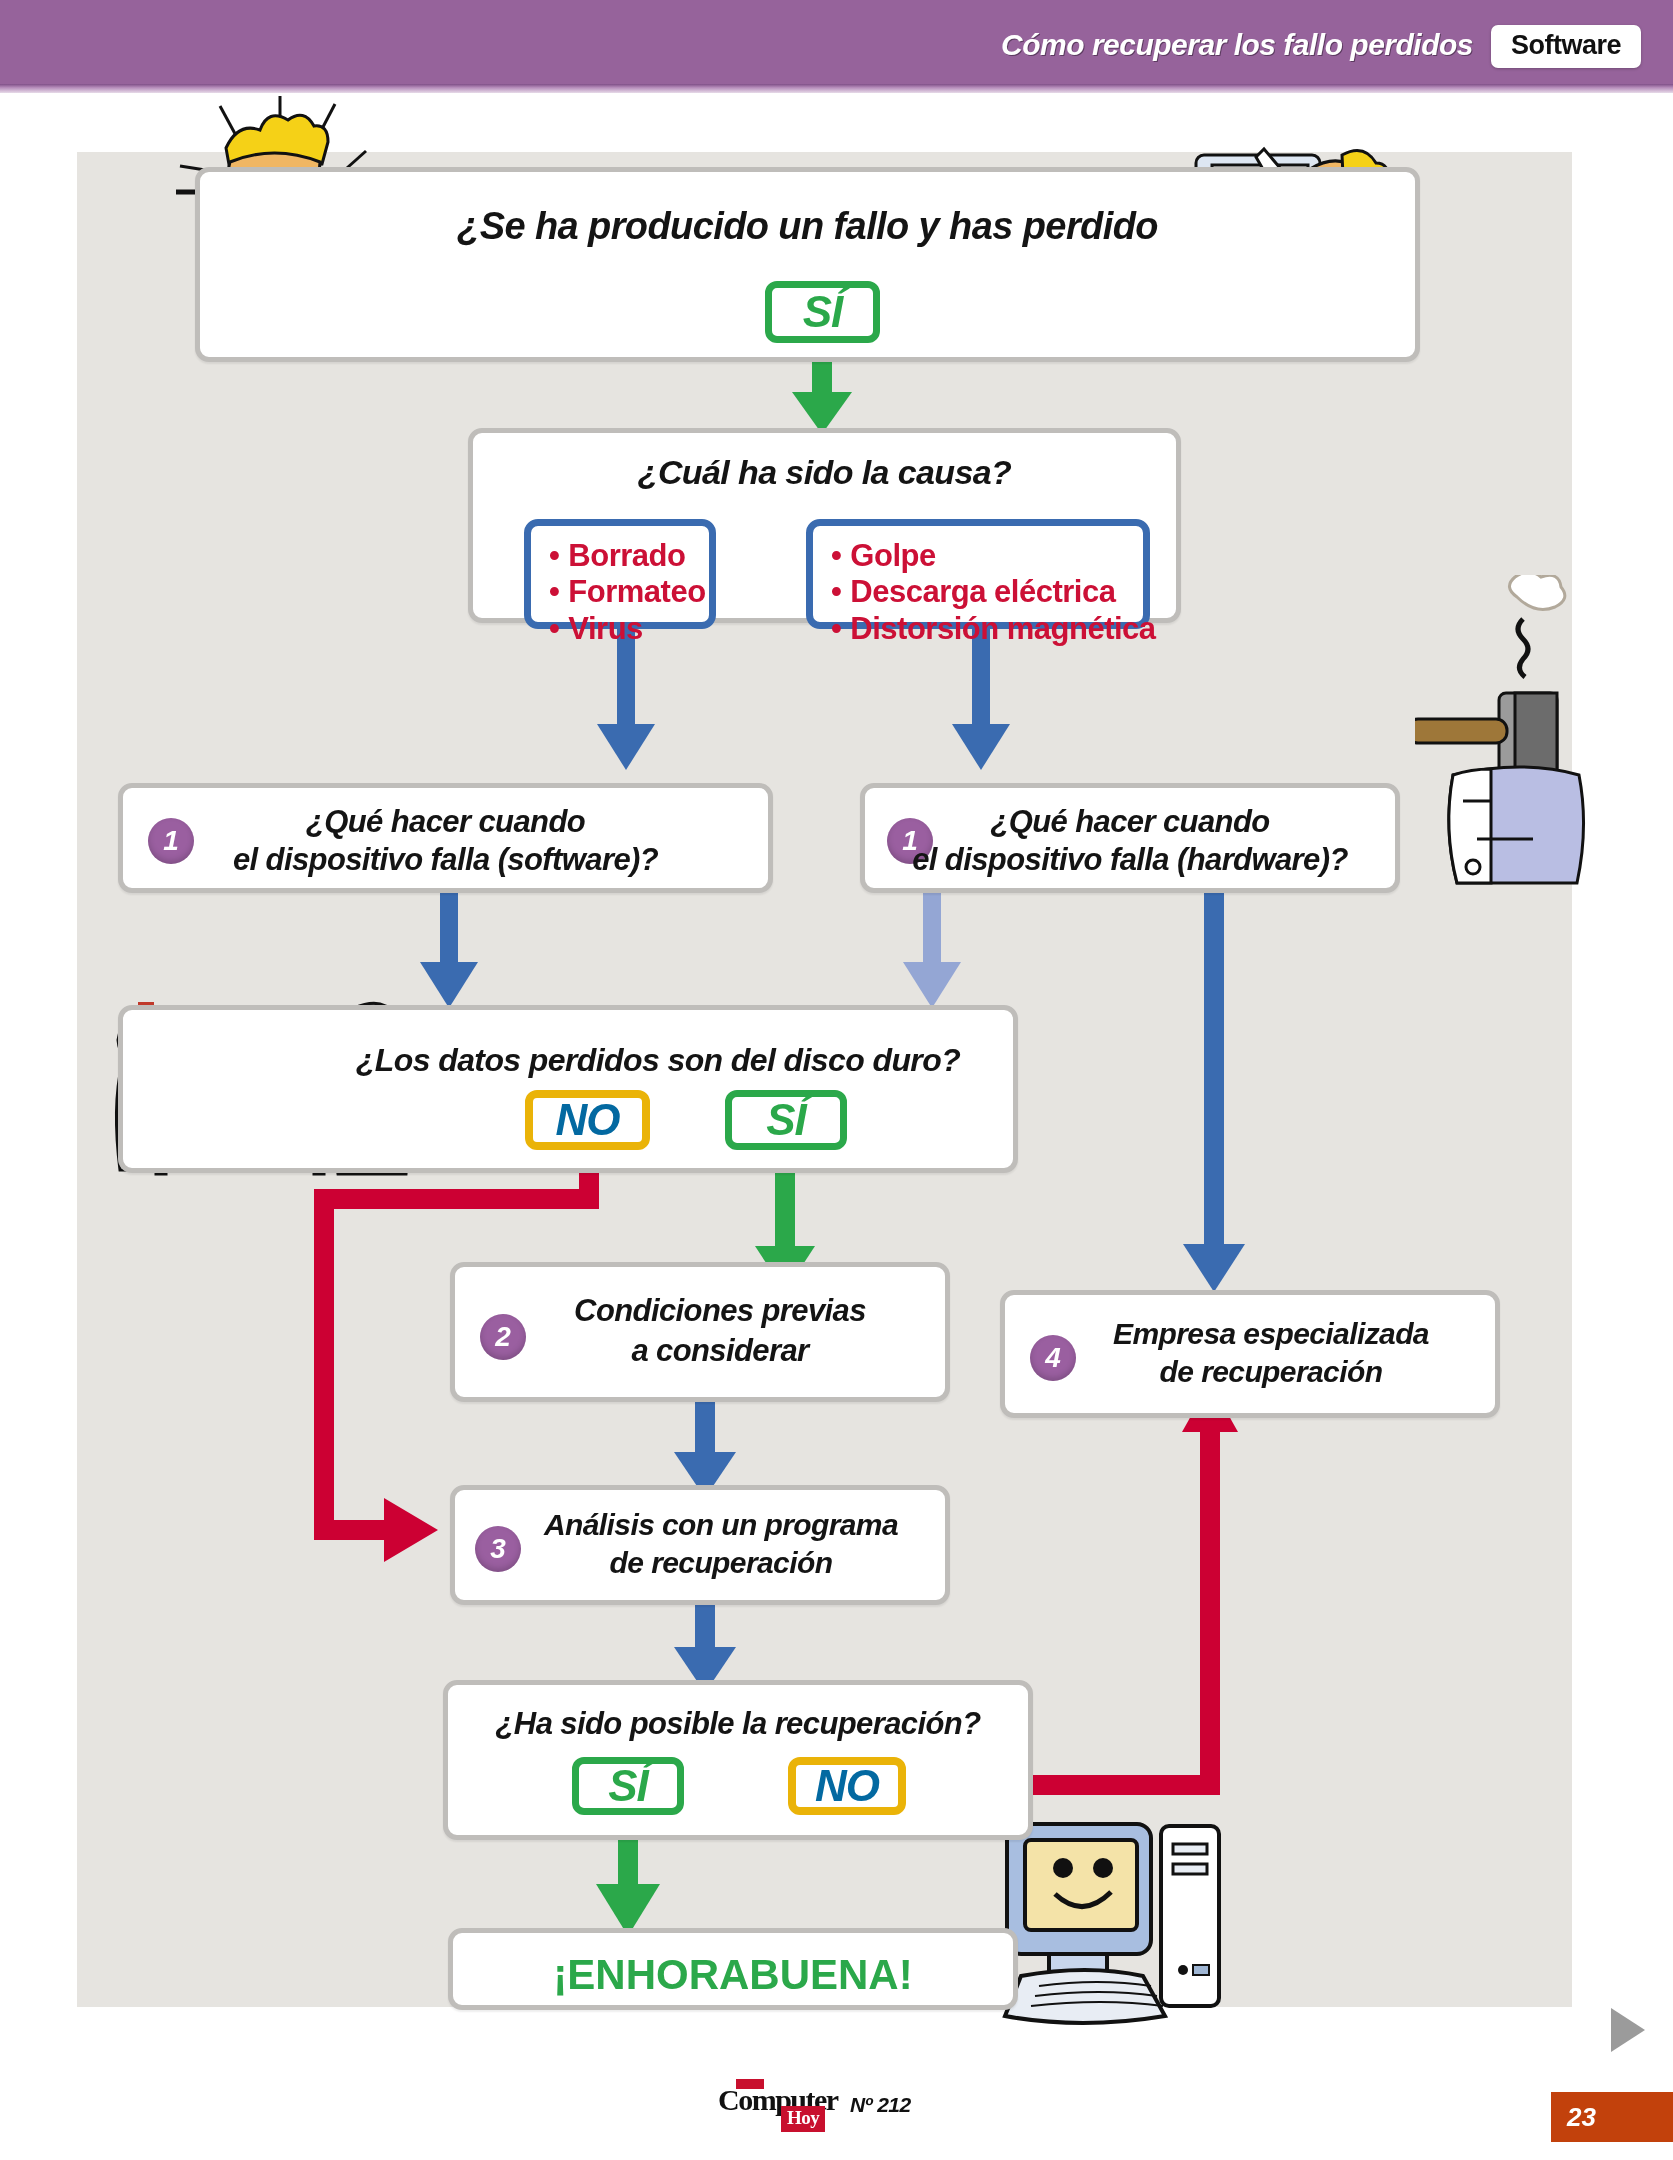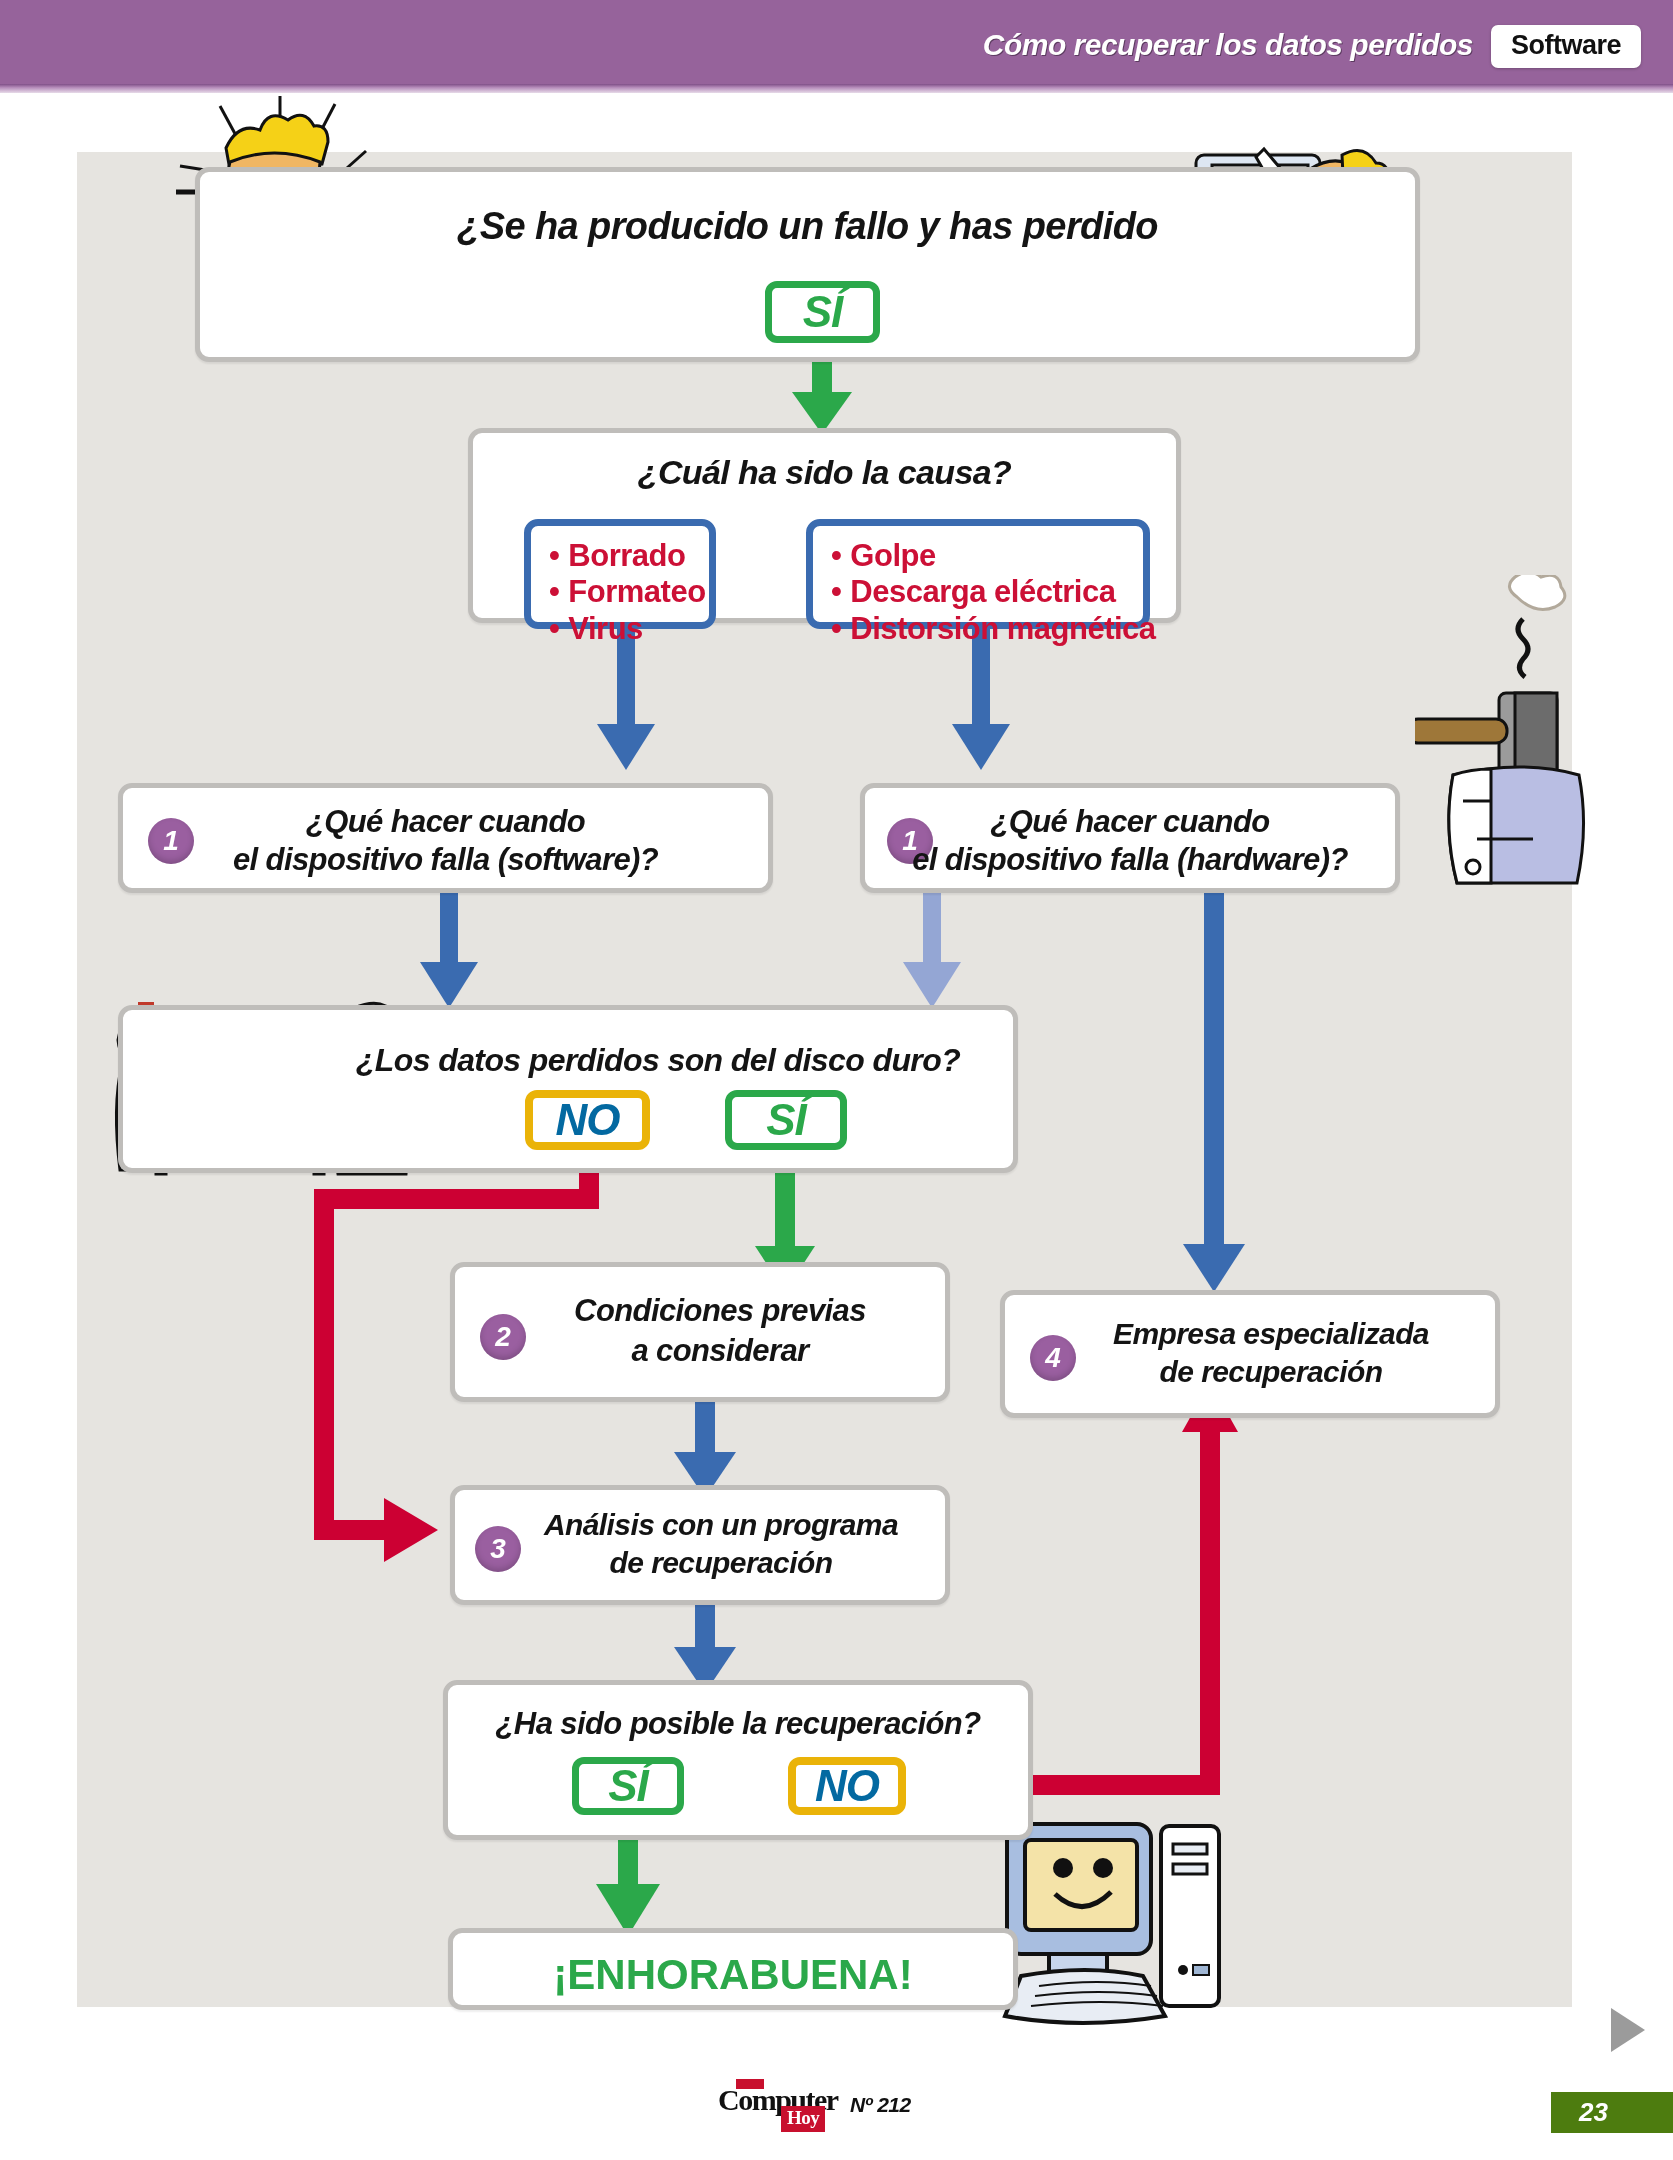--- a/index.html
+++ b/index.html
@@ -54,35 +54,35 @@
   
   .footer-logo{position:absolute;left:718px;top:2083px;}
   .logo-computer{font-size:30px;font-weight:bold;color:#111;letter-spacing:-1.5px;
         font-family:"Liberation Serif",serif;text-align:center;}
   .logo-hoy{position:absolute;left:63px;top:23px;background:#C8102E;color:#fff;
         font-size:19px;font-weight:bold;padding:1px 6px 3px;letter-spacing:-0.5px;
         font-family:"Liberation Serif",serif;}
   .logo-red-top{position:absolute;left:18px;top:-4px;width:28px;height:10px;background:#C8102E;}
   .issue{position:absolute;left:132px;top:10px;font-size:21px;font-weight:bold;color:#111;
         letter-spacing:-0.5px;white-space:nowrap;font-style:italic;}
-  .pagebox{position:absolute;right:0px;top:2092px;width:122px;height:41px;background:#4d7c0f;
+  .pagebox{position:absolute;right:0px;top:2092px;width:122px;height:50px;background:#c2410c;
         color:#fff;font-size:26px;font-weight:bold;font-style:italic;
-        display:flex;align-items:center;padding-left:28px;box-sizing:border-box;}
+        display:flex;align-items:center;padding-left:16px;box-sizing:border-box;}
   .tri{position:absolute;right:28px;top:2008px;width:0;height:0;
         border-left:34px solid #9B9B9B;border-top:22px solid transparent;border-bottom:22px solid transparent;}
 
   
   .art{position:absolute;}
 </style>
 </head>
 <body>
 
 <div class="header"></div>
 <div class="header-underline"></div>
-<div class="header-title">Cómo recuperar los datos perdidos</div>
+<div class="header-title">Cómo recuperar los fallo perdidos</div>
 <div class="header-tag">Software</div>
 
 <div class="panel"></div>
 
 <svg class="flow" viewBox="0 0 1673 2160">
 
   <g>
     <rect x="812" y="336" width="20" height="60" fill="#2BA84A"></rect>
     <polygon points="792,392 852,392 822,434 " fill="#2BA84A"></polygon>
   </g>

